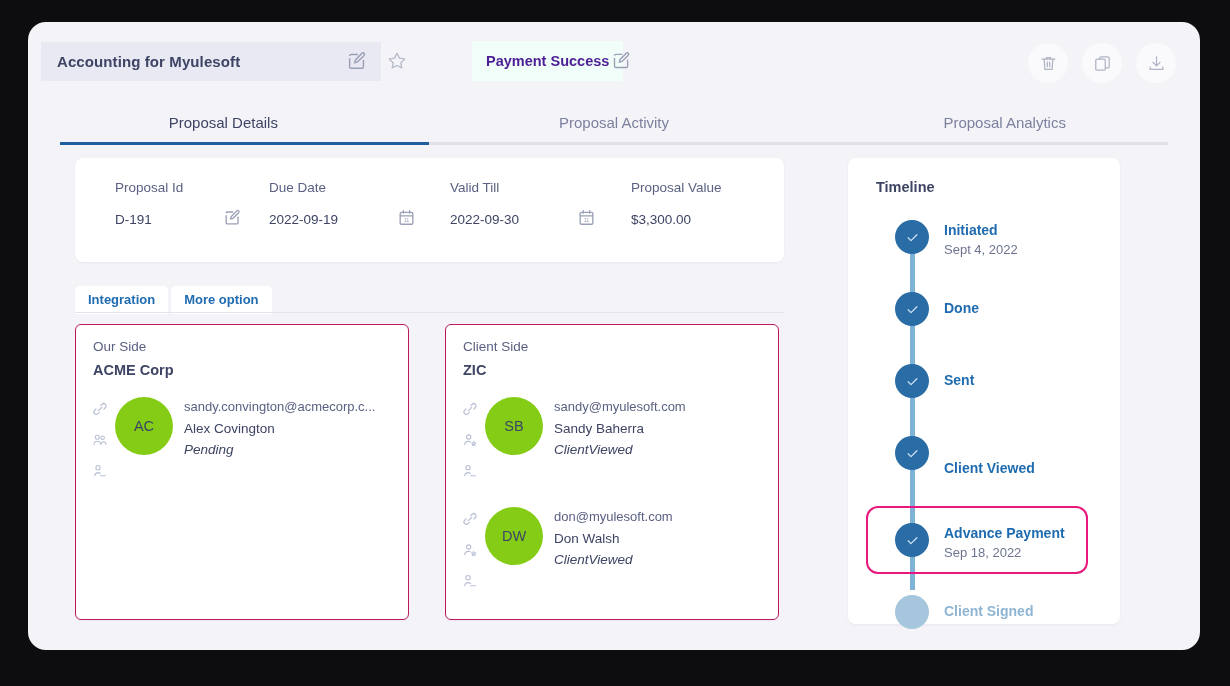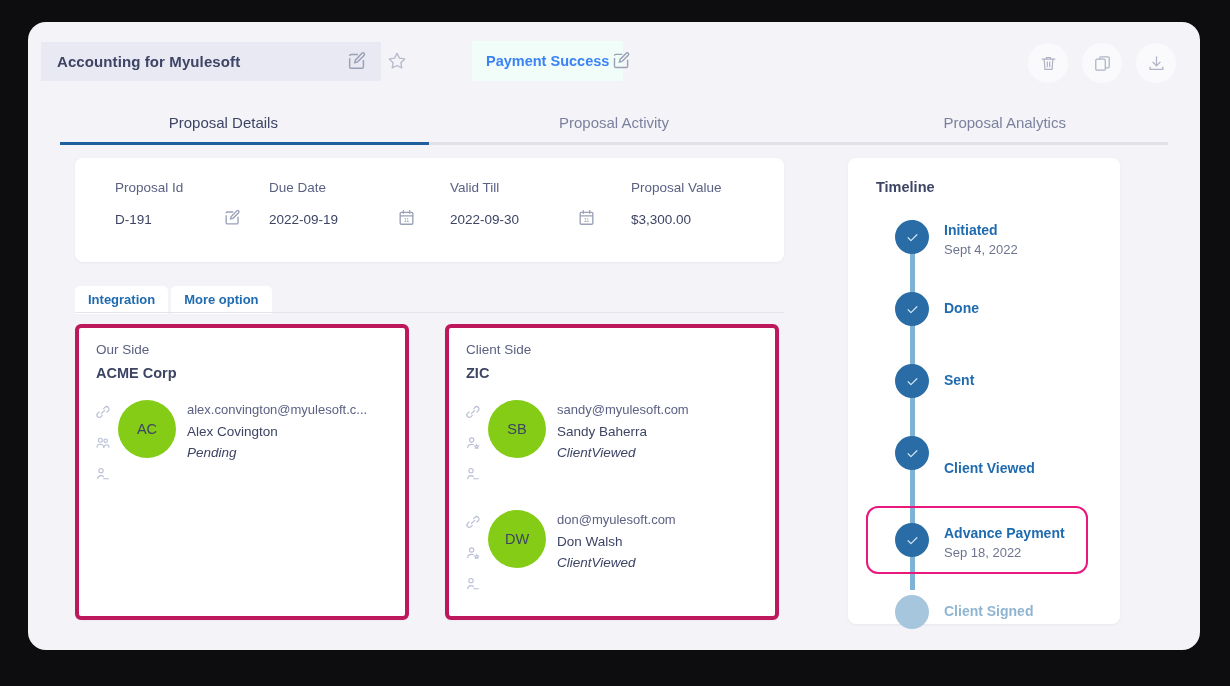--- a/index.html
+++ b/index.html
@@ -39,21 +39,21 @@
   .star-icon {
     position: absolute; left: 358px; top: 28px;
     width: 22px; height: 22px; cursor: pointer;
   }
   .status-pill {
     position: absolute; left: 444px; top: 19px;
     height: 40px; padding: 0 14px;
     background: #f0fdf9;
     display: flex; align-items: center;
   }
-  .status-text { font-size: 14.5px; font-weight: bold; color: #3b82f6; }
+  .status-text { font-size: 14.5px; font-weight: bold; color: #4c1d95; }
   .status-edit-icon {
     position: absolute; left: 583px; top: 28px;
     width: 21px; height: 21px; cursor: pointer;
   }
   .action-btns {
     position: absolute; right: 24px; top: 21px;
     display: flex; gap: 14px;
   }
   .circle-btn {
     width: 40px; height: 40px; border-radius: 50%;
@@ -104,21 +104,21 @@
   }
   .subtab-rule {
     position: absolute; left: 47px; top: 290px;
     width: 709px; height: 1px; background: #e4e4ec;
   }
 
   
   .side-card {
     position: absolute; top: 302px;
     background: #ffffff; border-radius: 6px;
-    border: 4px solid #be185d;
+    border: 1px solid #be185d;
     box-shadow: 0 1px 2px rgba(60,64,110,.05);
   }
   #our-side-card  { left: 47px;  width: 334px; height: 296px; }
   #client-side-card { left: 417px; width: 334px; height: 296px; }
   .side-label { position: absolute; left: 17px; top: 14px; font-size: 13.5px; color: #5b6183; }
   .side-org   { position: absolute; left: 17px; top: 37px; font-size: 14.5px; font-weight: bold; color: #3d4464; }
 
   .contact { position: absolute; left: 0; width: 100%; height: 104px; }
   .contact-icons {
     position: absolute; left: 16px; top: 8px;
@@ -326,21 +326,21 @@
             <circle cx="9" cy="7" r="3.2"></circle>
             <path d="M4 19c.5-3 2.6-4.6 5-4.6 1.5 0 2.8.6 3.7 1.6"></path>
             <path d="M13 19h7"></path>
           </svg>
         </span>
       </div>
       <div class="avatar">
         <span>AC</span>
       </div>
       <div class="contact-info">
-        <div class="c-email">alex.convington@myulesoft.c...</div>
+        <div class="c-email">sandy.convington@acmecorp.c...</div>
         <div class="c-name">Alex  Covington</div>
         <div class="c-state">Pending</div>
       </div>
     </div>
   </div>
 
   <div class="side-card" id="client-side-card">
     <div class="side-label">Client Side</div>
     <div class="side-org">ZIC</div>
 

